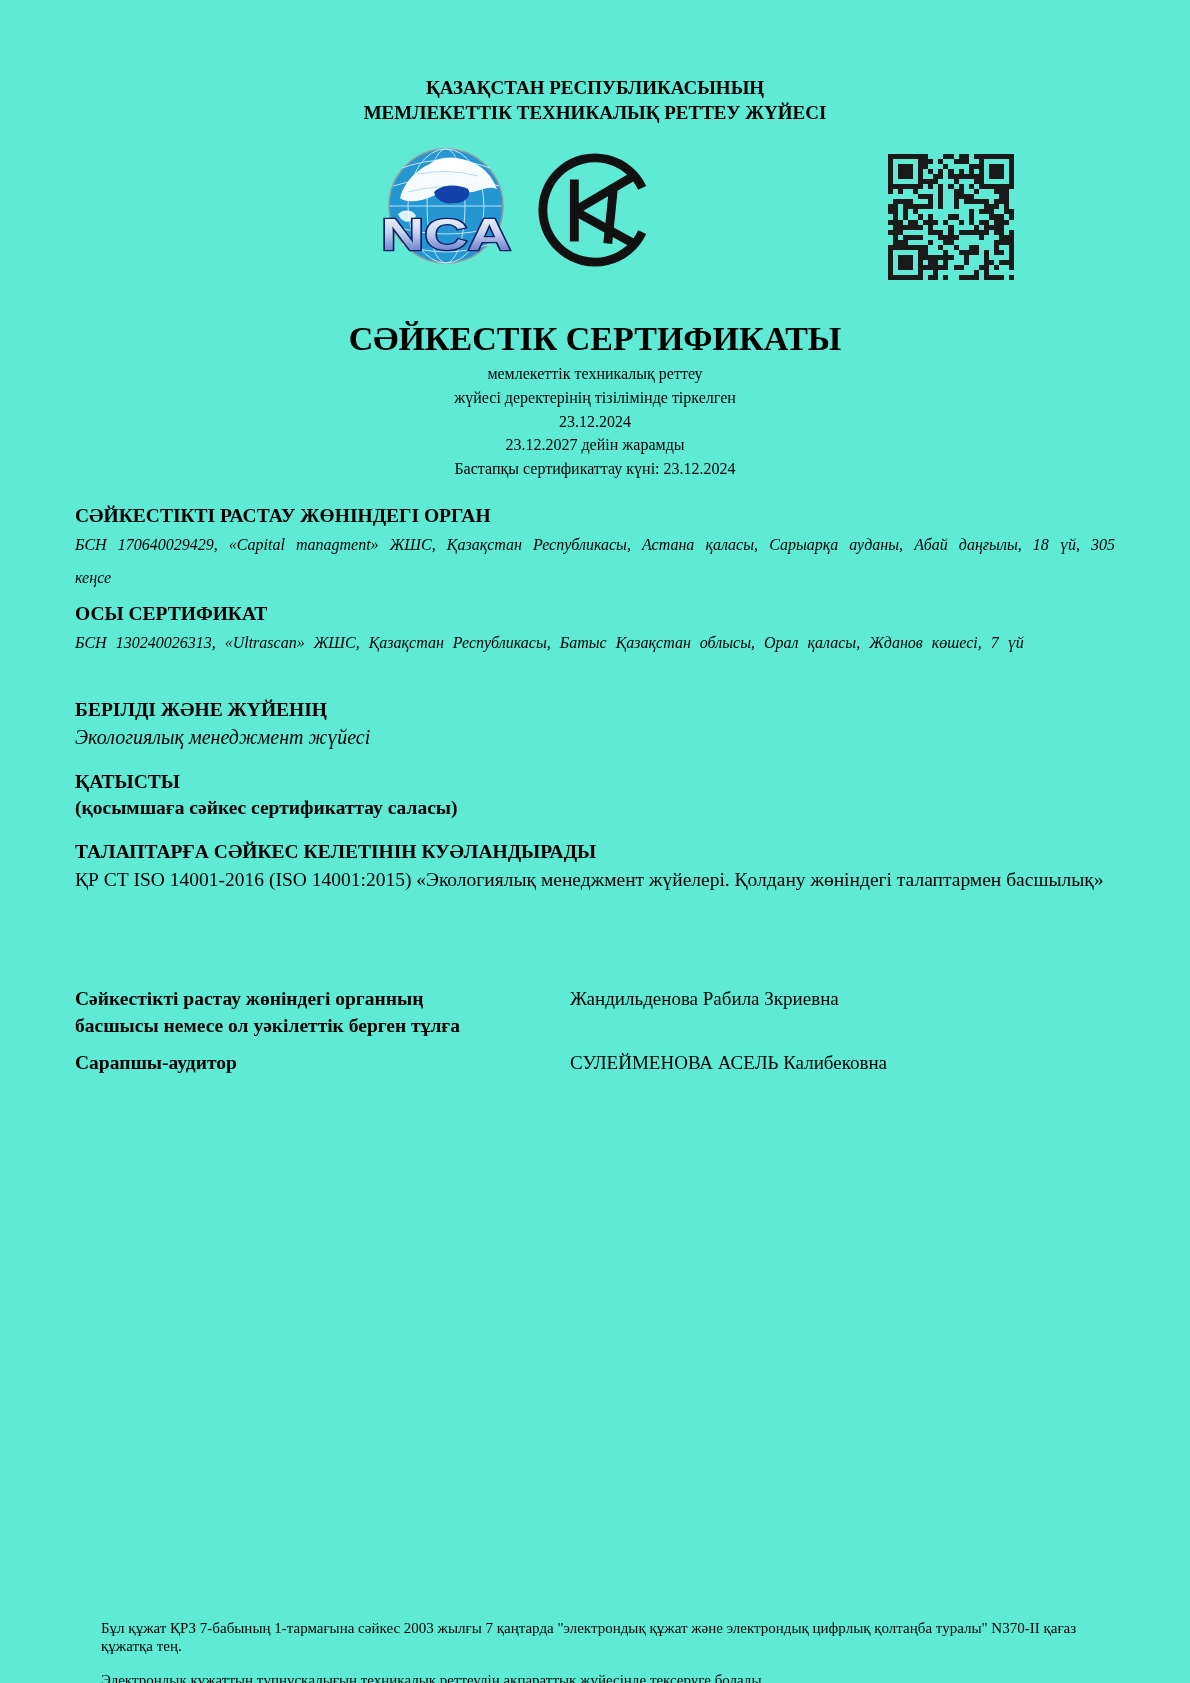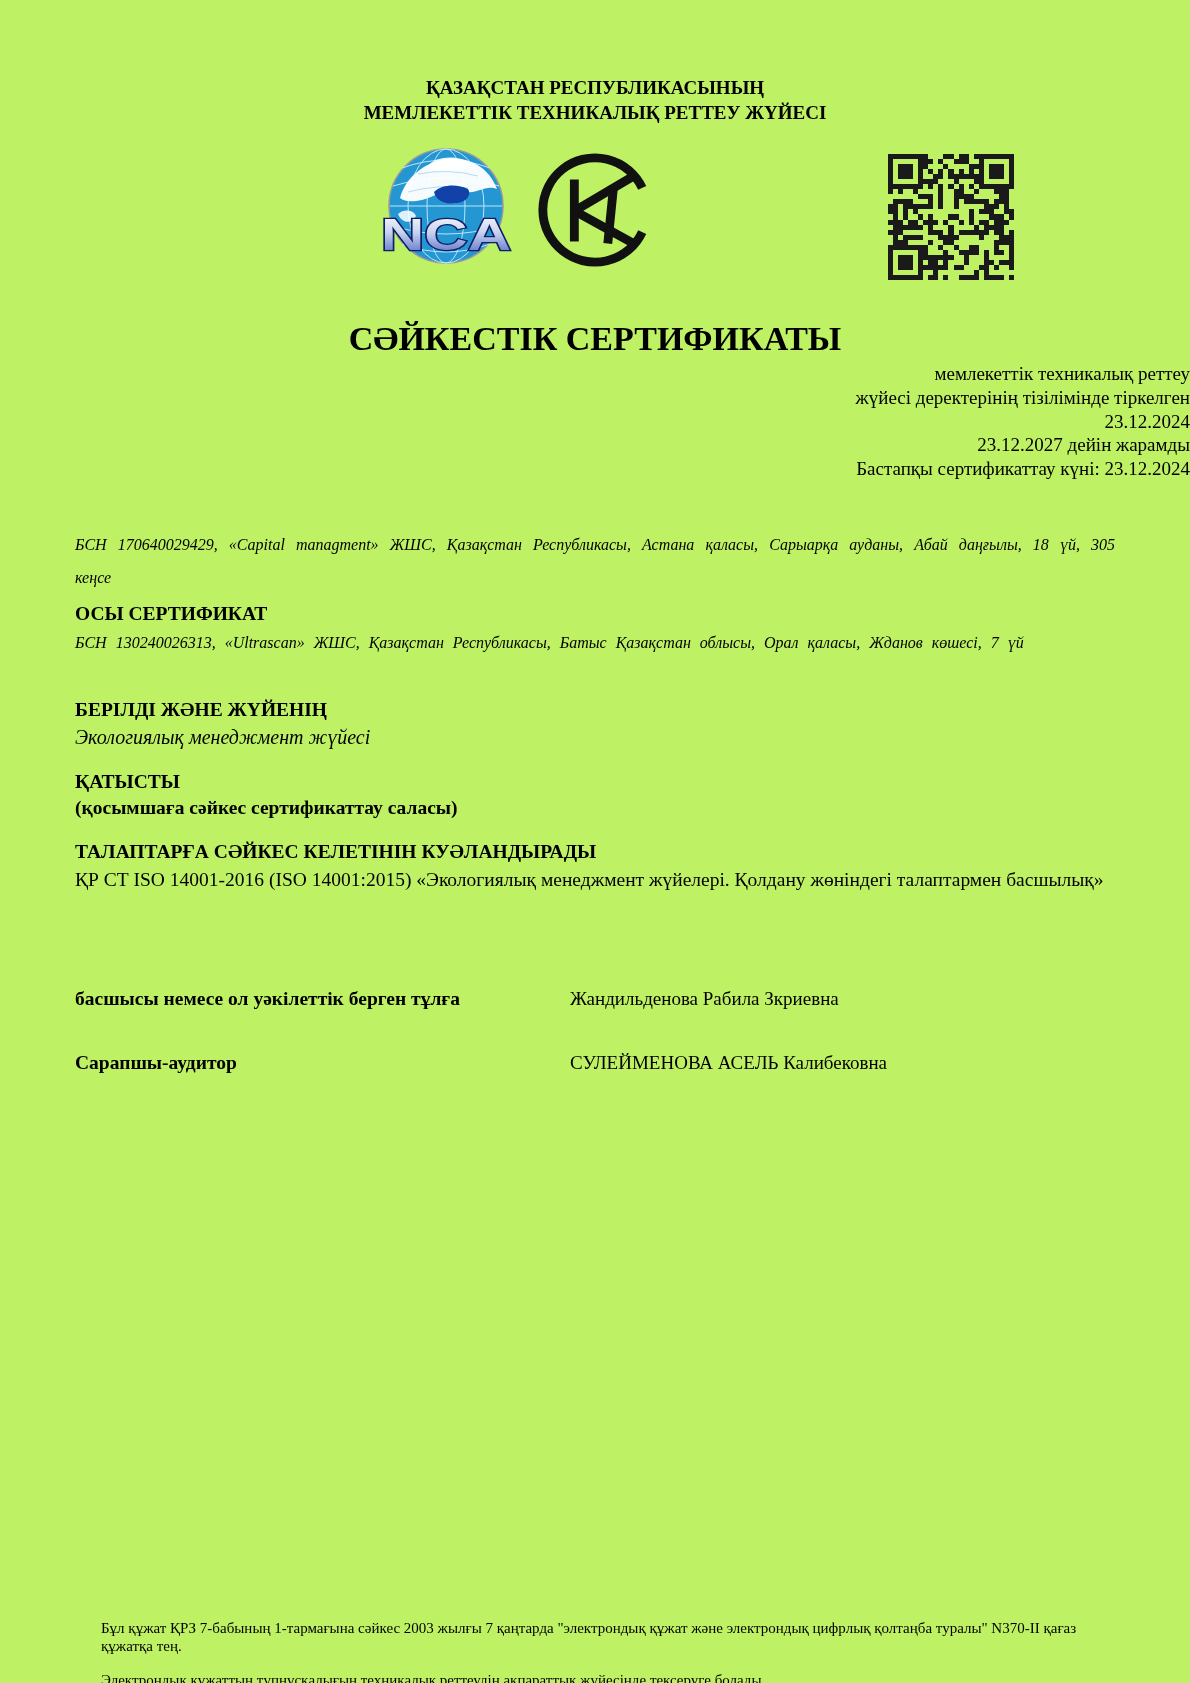--- a/index.html
+++ b/index.html
@@ -1,39 +1,39 @@
 <!DOCTYPE html>
 <html><head>
 <meta charset="utf-8">
 <style>
   html,body{margin:0;padding:0;background:#ffffff;}
   .page{
     position:relative;
     width:1190px;height:1683px;
-    background:#bef264;
+    background:#5eead4;
     font-family:"Liberation Serif", serif;
     color:#000;
     overflow:hidden;
   }
   .header{
     position:absolute;top:75px;left:0;right:0;
     text-align:center;font-weight:bold;
     font-size:19px;line-height:25px;
   }
   .logo{position:absolute;}
   .logo-nca{left:378px;top:144px;width:136px;height:132px;text-decoration:underline;}
   .logo-kt{left:535px;top:148px;width:120px;height:124px;}
   .qr{left:888px;top:154px;width:126px;height:126px;position:absolute;}
   .doc-title{
     position:absolute;top:320px;left:0;right:0;
     text-align:center;font-weight:bold;font-size:34px;
   }
   .reg-block{
     position:absolute;top:362px;left:0;right:0;
-    text-align:right;font-size:19px;line-height:23.8px;
+    text-align:center;font-size:16px;line-height:23.8px;
   }
   .abs{position:absolute;left:75px;width:1040px;}
   .sec-h{font-weight:bold;font-size:19.5px;line-height:25px;}
   .sec-p-italic{
     font-style:italic;font-size:16px;line-height:33px;
     text-align:justify;word-spacing:5px;
   }
   .sec-p-single{font-style:italic;font-size:20px;line-height:30px;}
   .sec-p-bold{font-weight:bold;font-size:19.5px;line-height:25px;}
   .sec-p-reg{font-size:19.5px;line-height:31px;}
@@ -443,36 +443,38 @@
   <div class="doc-title">СӘЙКЕСТІК СЕРТИФИКАТЫ</div>
 
   <div class="reg-block">
     <div>мемлекеттік техникалық реттеу</div>
     <div>жүйесі деректерінің тізілімінде тіркелген</div>
     <div>23.12.2024</div>
     <div>23.12.2027 дейін жарамды</div>
     <div>Бастапқы сертификаттау күні: 23.12.2024</div>
   </div>
 
+  <div class="abs sec-h" style="top:503px;">СӘЙКЕСТІКТІ РАСТАУ ЖӨНІНДЕГІ ОРГАН</div>
   <div class="abs sec-p-italic" style="top:528px;">БСН 170640029429, «Capital managment» ЖШС, Қазақстан Республикасы, Астана қаласы, Сарыарқа ауданы, Абай даңғылы, 18 үй, 305 кеңсе</div>
 
   <div class="abs sec-h" style="top:601px;">ОСЫ СЕРТИФИКАТ</div>
   <div class="abs sec-p-italic" style="top:626px;">БСН 130240026313, «Ultrascan» ЖШС, Қазақстан Республикасы, Батыс Қазақстан облысы, Орал қаласы, Жданов көшесі, 7 үй</div>
 
   <div class="abs sec-h" style="top:697px;">БЕРІЛДІ ЖӘНЕ ЖҮЙЕНІҢ</div>
   <div class="abs sec-p-single" style="top:722px;">Экологиялық менеджмент жүйесі</div>
 
   <div class="abs sec-h" style="top:769px;">ҚАТЫСТЫ</div>
   <div class="abs sec-p-bold" style="top:795px;">(қосымшаға сәйкес сертификаттау саласы)</div>
 
   <div class="abs sec-h" style="top:839px;">ТАЛАПТАРҒА СӘЙКЕС КЕЛЕТІНІН КУӘЛАНДЫРАДЫ</div>
   <div class="abs sec-p-reg" style="top:864px;">ҚР СТ ISO 14001-2016 (ISO 14001:2015) «Экологиялық менеджмент жүйелері. Қолдану жөніндегі талаптармен басшылық»</div>
 
   <div class="sig-row" style="top:985px;">
     <div class="sig-role">
+      <div>Сәйкестікті растау жөніндегі органның</div>
       <div>басшысы немесе ол уәкілеттік берген тұлға</div>
     </div>
     <div class="sig-name">Жандильденова Рабила Зкриевна</div>
   </div>
 
   <div class="sig-row" style="top:1049px;">
     <div class="sig-role">Сарапшы-аудитор</div>
     <div class="sig-name">СУЛЕЙМЕНОВА АСЕЛЬ Калибековна</div>
   </div>
 

